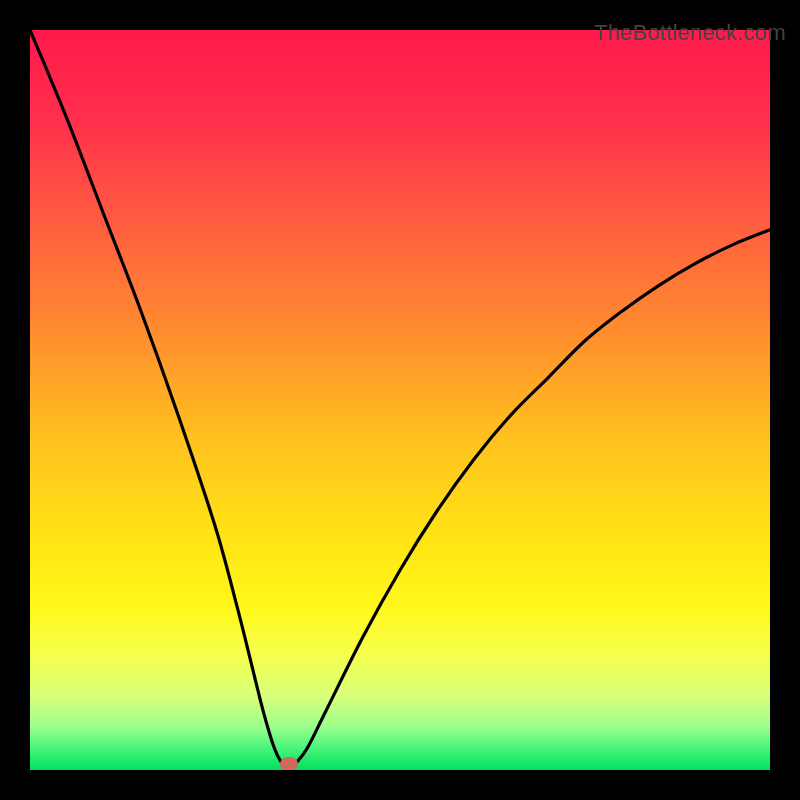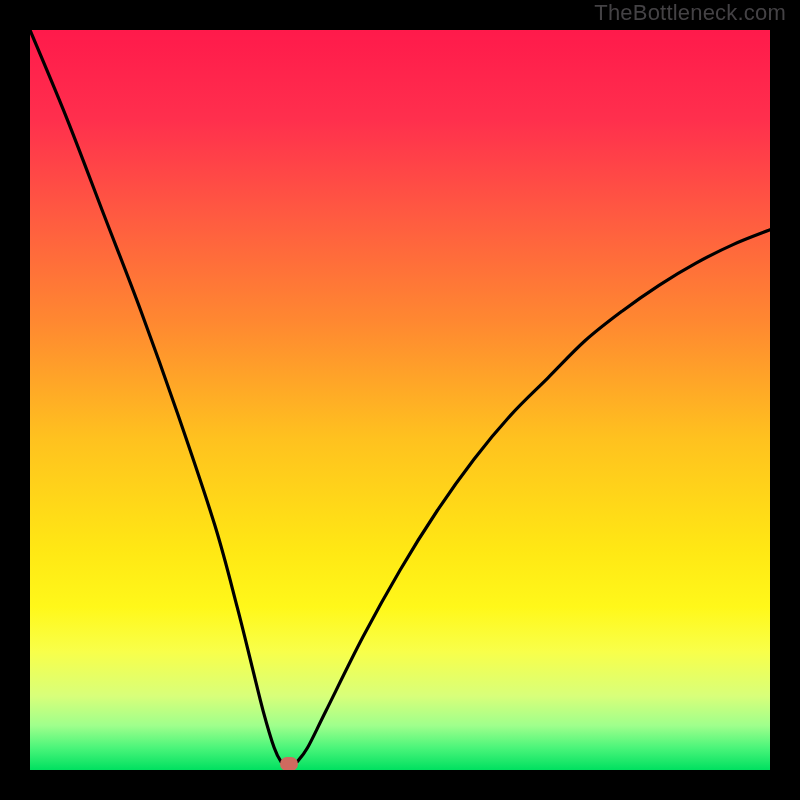--- a/index.html
+++ b/index.html
@@ -29,21 +29,21 @@
     inset: 0;
   }
   .curve-svg {
     position: absolute;
     inset: 0;
     width: 100%;
     height: 100%;
   }
   .watermark {
     position: absolute;
-    top: 0;
+    top: 20px;
     right: 14px;
     font-size: 22px;
     font-weight: 500;
     color: #444245;
     letter-spacing: 0.2px;
   }
   .dot {
     position: absolute;
     width: 18px;
     height: 14px;

